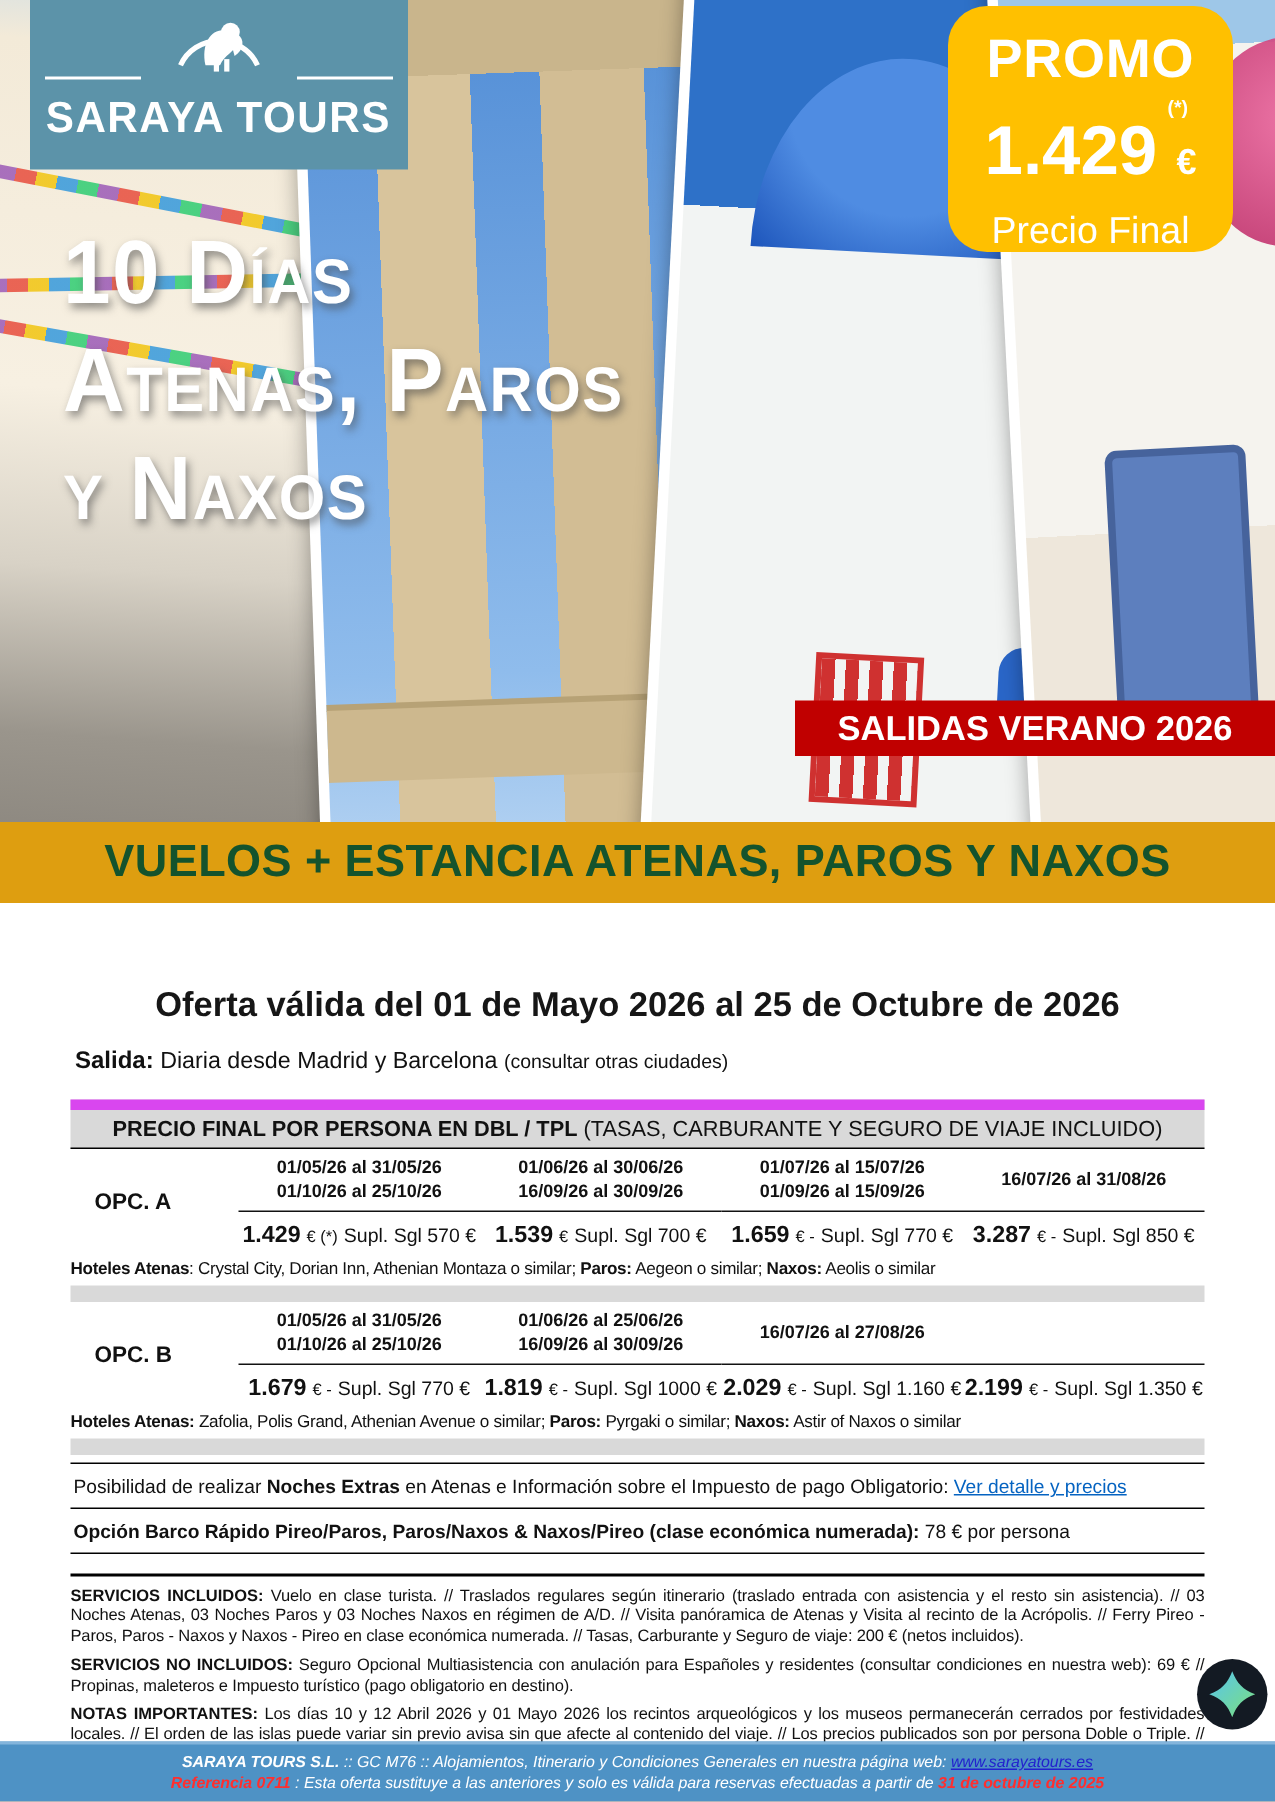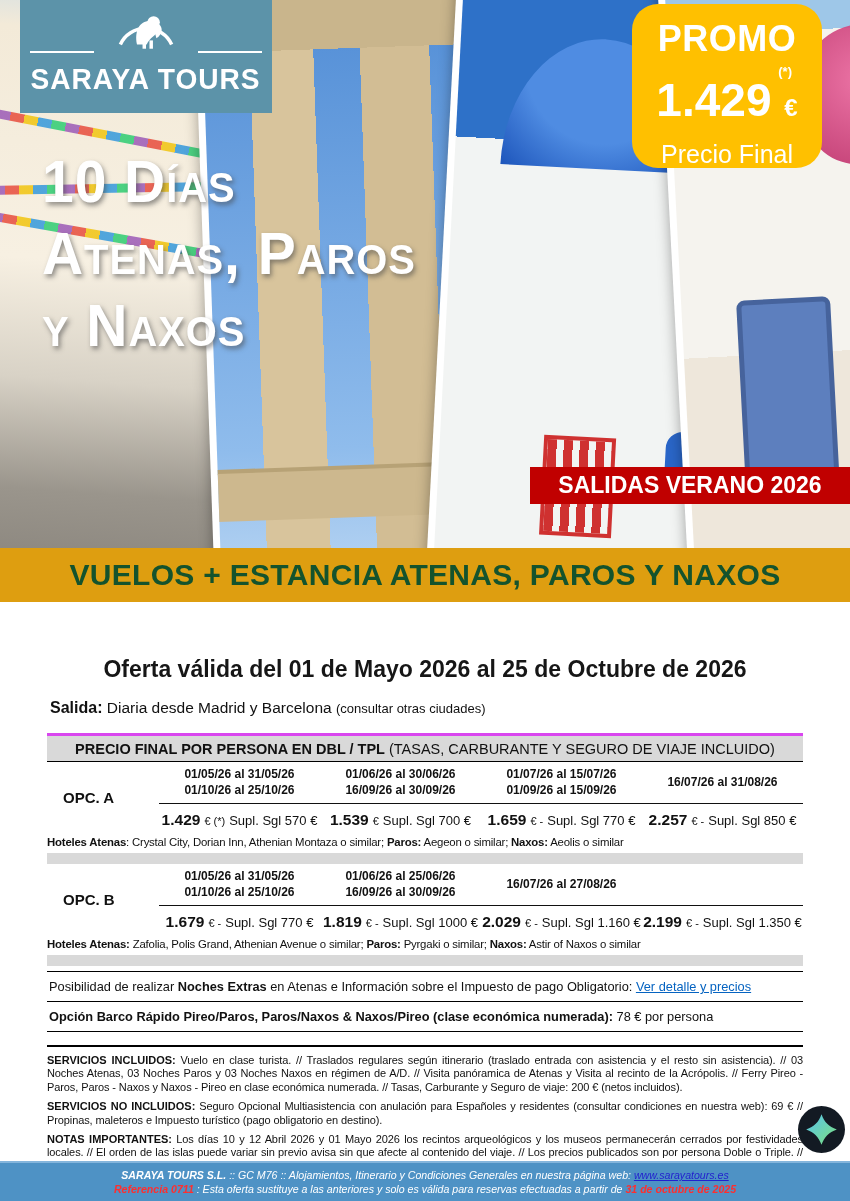--- a/index.html
+++ b/index.html
@@ -65,21 +65,21 @@
                letter-spacing:.3px;}
 
   
   .content{position:absolute;top:602px;left:0;width:850px;color:#111;margin-top:30px;}
   .validity{margin:24px 0 0;text-align:center;font-size:23px;font-weight:700;color:#161616;}
   .salida{margin:16px 0 0 50px;font-size:15.5px;}
   .salida b{font-size:16px;}
   .salida .small{font-size:13px;}
 
   .tbl{margin:16px auto 0;width:756px;}
-  .tbl-header{border-top:3px solid #d946ef;border-bottom:1.5px solid #000;background:#d9d9d9;
+  .tbl-header{border-top:7px solid #d946ef;border-bottom:1.5px solid #000;background:#d9d9d9;
               text-align:center;padding:5px 0 4px;font-size:14.5px;}
   .opc-grid{display:grid;grid-template-columns:112px 1fr 1fr 1fr 1fr;}
   .opc-label{grid-row:1/3;align-self:center;font-weight:700;font-size:15px;padding-left:16px;}
   .dcell{grid-row:1;display:flex;flex-direction:column;justify-content:center;align-items:center;
          padding:5px 0 5px;font-weight:700;font-size:12px;line-height:15.5px;}
   .pcell{grid-row:2;border-top:1.4px solid #111;display:flex;align-items:baseline;justify-content:center;
          gap:4px;padding:7px 0 4px;}
   .pnum{font-weight:700;font-size:15.5px;}
   .punit{font-size:11px;}
   .psup{font-size:13px;}
@@ -209,21 +209,21 @@
             <span class="pnum">1.539</span>
             <span class="punit">€</span>
             <span class="psup">Supl. Sgl 700 €</span>
           </div>
         <div class="pcell">
             <span class="pnum">1.659</span>
             <span class="punit">€ -</span>
             <span class="psup">Supl. Sgl 770 €</span>
           </div>
         <div class="pcell">
-            <span class="pnum">2.257</span>
+            <span class="pnum">3.287</span>
             <span class="punit">€ -</span>
             <span class="psup">Supl. Sgl 850 €</span>
           </div>
       </div>
       <div class="hotels"><b>Hoteles Atenas</b><span>: Crystal City, Dorian Inn, Athenian Montaza o similar; </span><b>Paros:</b><span> Aegeon o similar; </span><b>Naxos:</b><span> Aeolis o similar</span></div>
 
       <div class="gray-band"></div>
 
       <div class="opc-grid second">
         <div class="opc-label">OPC. B</div>

